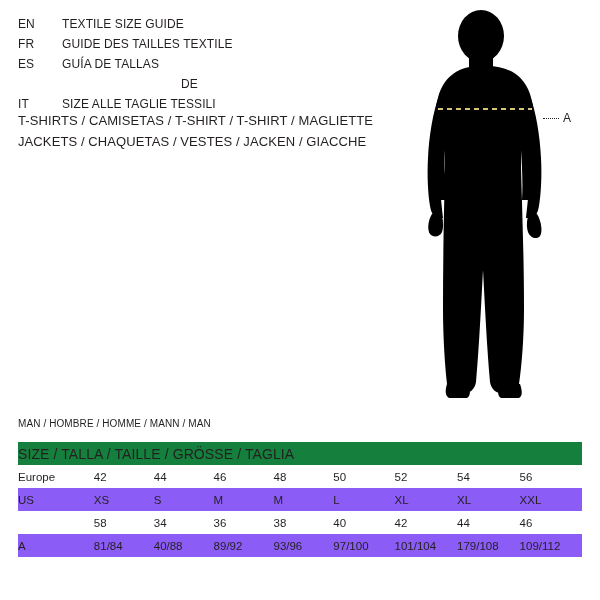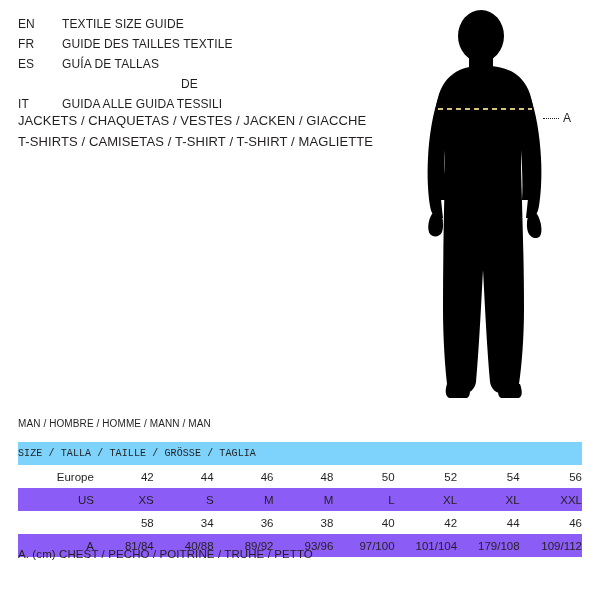--- a/index.html
+++ b/index.html
@@ -97,39 +97,37 @@
     width: 564px;
     border-collapse: collapse;
     font-size: 11.5px;
   }
   table.size-table td {
     padding: 3px 0 3px 0;
     height: 17px;
     vertical-align: middle;
   }
   .row-header td {
-    background: #7dd3fc;
-    font-size: 10px;
-    letter-spacing: 0.1px;
-    font-family: Liberation Mono, monospace;
+    background: #15803d;
+    font-size: 14px;
+    letter-spacing: 0.1px;
   }
   .row-light td {
     background: #ffffff;
   }
   .row-shade td {
     background: #8b5cf6;
   }
   td.col-label {
     width: 86px;
     padding-left: 2px;
-    text-align: right;
   }
   td.col-val {
     width: 68px;
-    text-align: right;
+    text-align: left;
     padding-left: 2px;
   }
   .hdr-label {
     padding-left: 2px;
   }
   .footnote {
     position: absolute;
     left: 18px;
     top: 548px;
     font-size: 11.5px;
@@ -152,27 +150,27 @@
     </div>
     <div class="lang-row">
       <div class="lang-code">ES</div>
       <div class="lang-text">GUÍA DE TALLAS</div>
     </div>
     <div class="lang-row">
       <div class="lang-code">DE</div>
     </div>
     <div class="lang-row">
       <div class="lang-code">IT</div>
-      <div class="lang-text">GUIDA ALLE GUIDA TESSILI</div>
+      <div class="lang-text">SIZE ALLE TAGLIE TESSILI</div>
     </div>
   </div>
 
   <div class="cat-block">
+    <div class="cat-line">T-SHIRTS / CAMISETAS / T-SHIRT / T-SHIRT / MAGLIETTE</div>
     <div class="cat-line">JACKETS / CHAQUETAS / VESTES / JACKEN / GIACCHE</div>
-    <div class="cat-line">T-SHIRTS / CAMISETAS / T-SHIRT / T-SHIRT / MAGLIETTE</div>
   </div>
 
   <div class="figure">
     <svg width="205" height="400" viewBox="0 0 205 400">
       <g fill="#000000">
 
         <ellipse cx="86" cy="28" rx="23" ry="26"></ellipse>
 
         <rect x="74" y="48" width="24" height="14"></rect>
 
@@ -273,15 +271,14 @@
         <td class="col-val">89/92</td>
         <td class="col-val">93/96</td>
         <td class="col-val">97/100</td>
         <td class="col-val">101/104</td>
         <td class="col-val">179/108</td>
         <td class="col-val">109/112</td>
       </tr>
     </tbody>
   </table>
 
-  <div class="footnote">A. (cm) CHEST / PECHO / POITRINE / TRUHE / PETTO</div>
 
 </div>
 
 </body></html>

